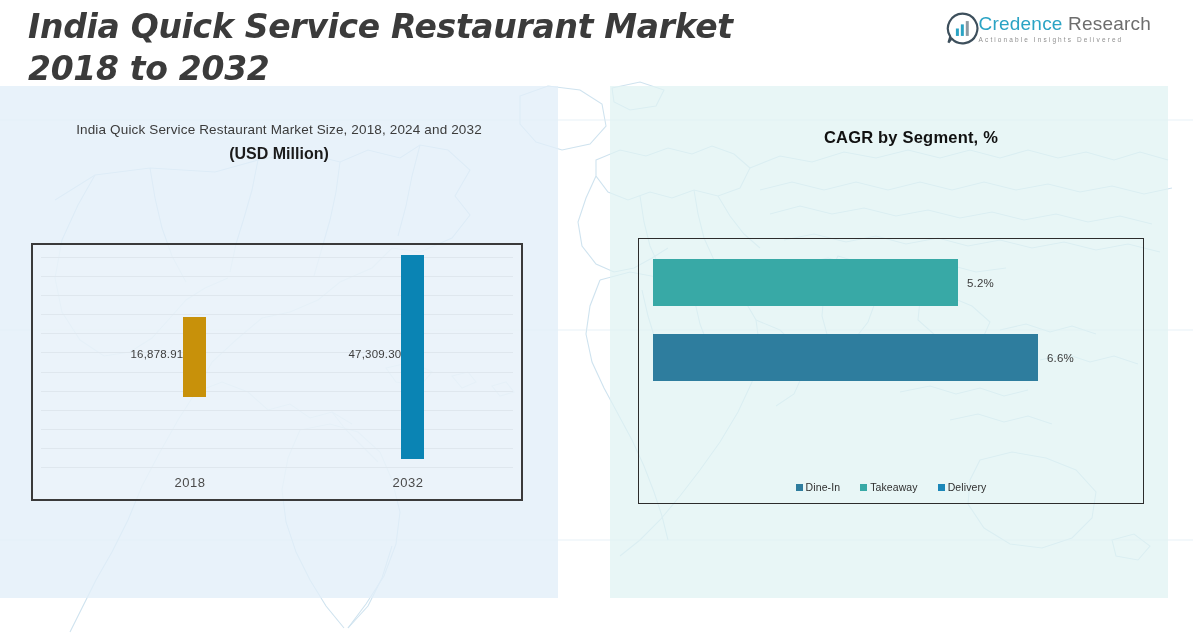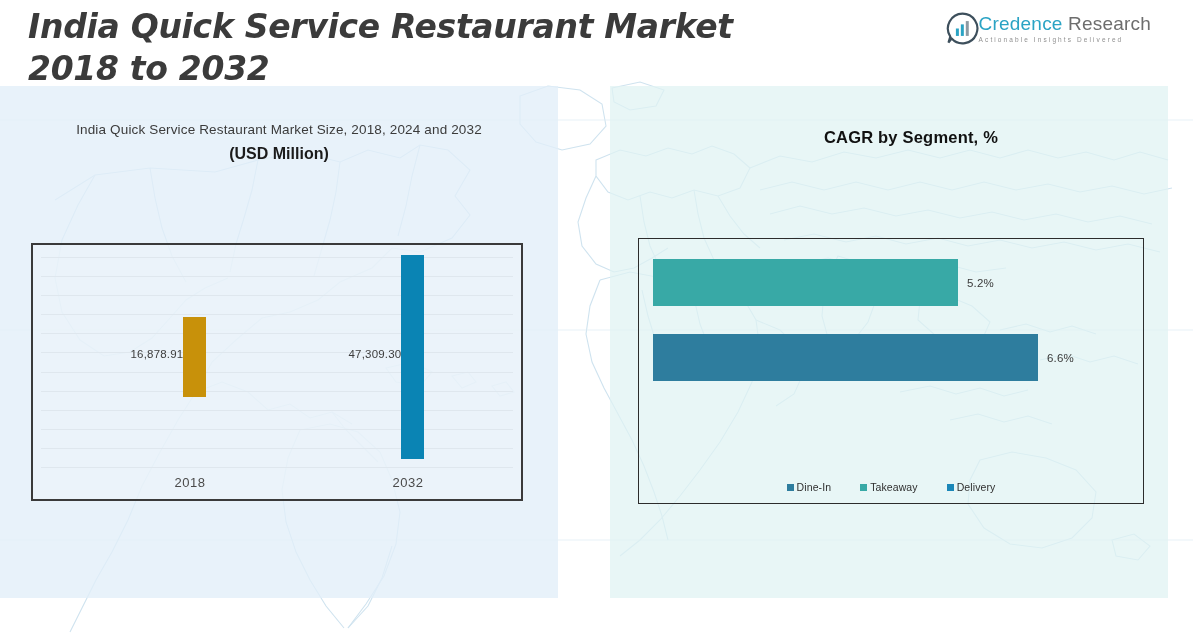--- a/index.html
+++ b/index.html
@@ -234,21 +234,21 @@
     white-space: nowrap;
     letter-spacing: 0.2px;
   }
   .legend {
     position: absolute;
     left: 0; right: 0;
     bottom: 10px;
     display: flex;
     align-items: center;
     justify-content: center;
-    gap: 29px;
+    gap: 20px;
   }
   .legend-item {
     display: flex;
     align-items: center;
     gap: 3px;
     font-size: 10.5px;
     color: #2f2f2f;
     letter-spacing: 0.1px;
     white-space: nowrap;
   }

